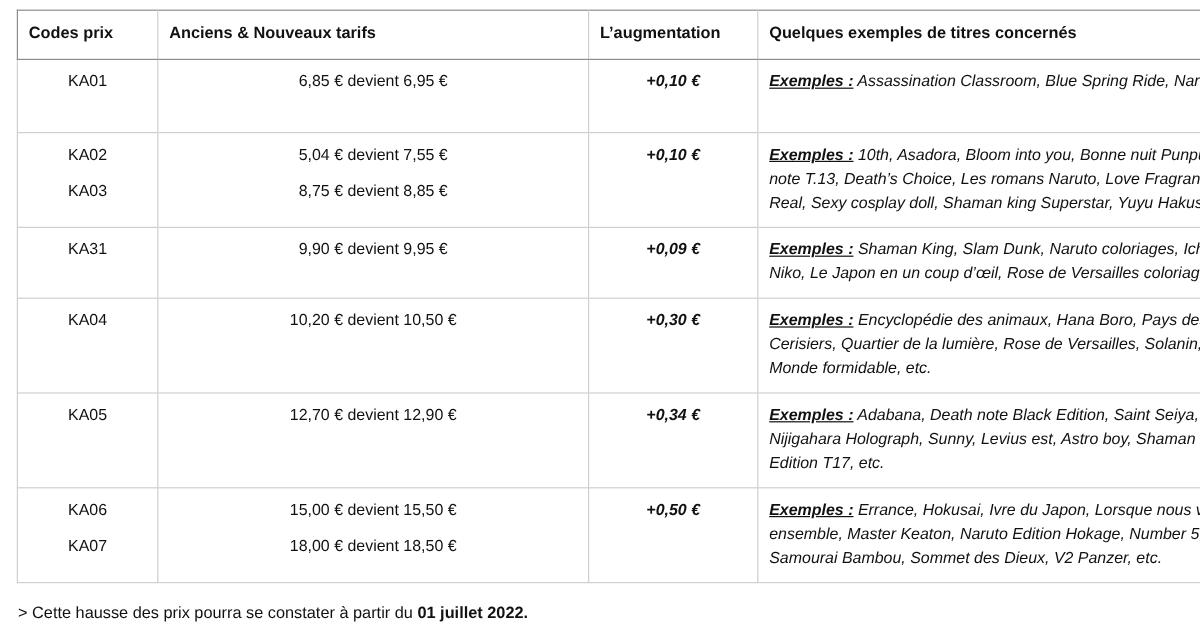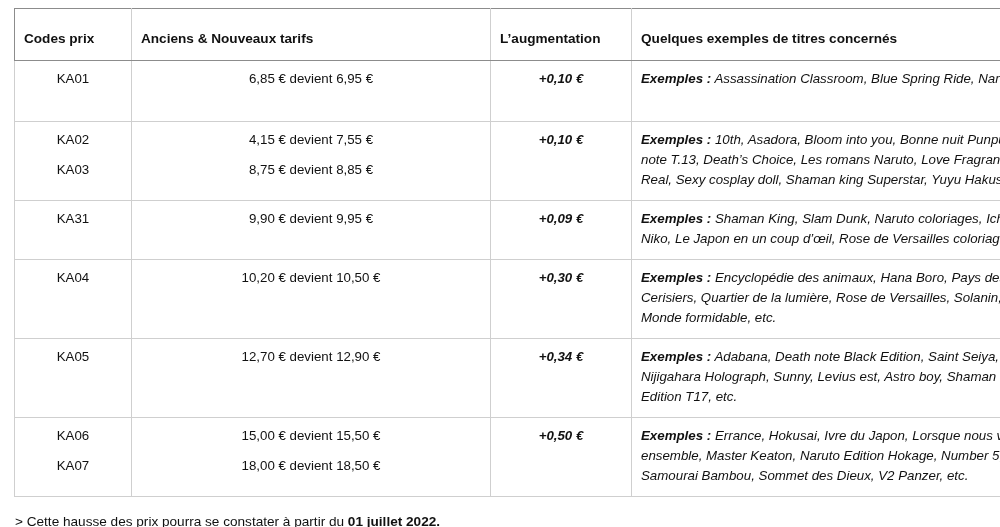--- a/index.html
+++ b/index.html
@@ -31,21 +31,21 @@
   table.price-table td {
     border: 1px solid #cfcfcf;
     vertical-align: top;
     padding: 8px 9px 10px 9px;
     font-size: 13.3px;
     line-height: 1.5;
   }
   table.price-table thead th {
     font-weight: bold;
     font-size: 13.6px;
-    padding-top: 20px;
+    padding-top: 9px;
     padding-bottom: 11px;
     text-align: left;
     border-top: 1px solid #8c8c8c;
     border-bottom: 1px solid #8c8c8c;
   }
   thead th.col-code { border-left: 1px solid #8c8c8c; }
   thead th.col-ex { border-right: 1px solid #8c8c8c; }
   .col-code { width: 98px; }
   .col-tarif { width: 340px; }
   .col-aug { width: 122px; }
@@ -68,20 +68,21 @@
   .sub-line.second {
     margin-top: 10px;
   }
   .ex-cell {
     font-style: italic;
     font-size: 13.3px;
   }
   .ex-label {
     font-weight: bold;
     font-style: italic;
+    text-decoration: underline;
   }
   .footnote {
     margin-left: 7px;
     margin-top: 17px;
     font-size: 13.6px;
     color: #111111;
   }
   .footnote b {
     font-weight: bold;
   }
@@ -113,21 +114,21 @@
         <td class="aug-cell col-aug">+0,10 €</td>
         <td class="ex-cell col-ex"><span class="ex-label">Exemples :</span><span> Assassination Classroom, Blue Spring Ride, Naruto, etc.</span></td>
       </tr>
 
       <tr>
         <td class="code-cell col-code">
           <div class="sub-line">KA02</div>
           <div class="sub-line second">KA03</div>
         </td>
         <td class="tarif-cell col-tarif">
-          <div class="sub-line">4,15 € devient 7,55 €</div>
+          <div class="sub-line">5,04 € devient 7,55 €</div>
           <div class="sub-line second">8,75 € devient 8,85 €</div>
         </td>
         <td class="aug-cell col-aug">+0,10 €</td>
         <td class="ex-cell col-ex"><span class="ex-label">Exemples :</span><span> 10th, Asadora, Bloom into you, Bonne nuit Punpun, Death note T.13, Death’s Choice, Les romans Naruto, Love Fragrance, Pluto, Real, Sexy cosplay doll, Shaman king Superstar, Yuyu Hakusho, etc.</span></td>
       </tr>
 
       <tr>
         <td class="code-cell col-code">
           <div class="sub-line">KA31</div>
         </td>

